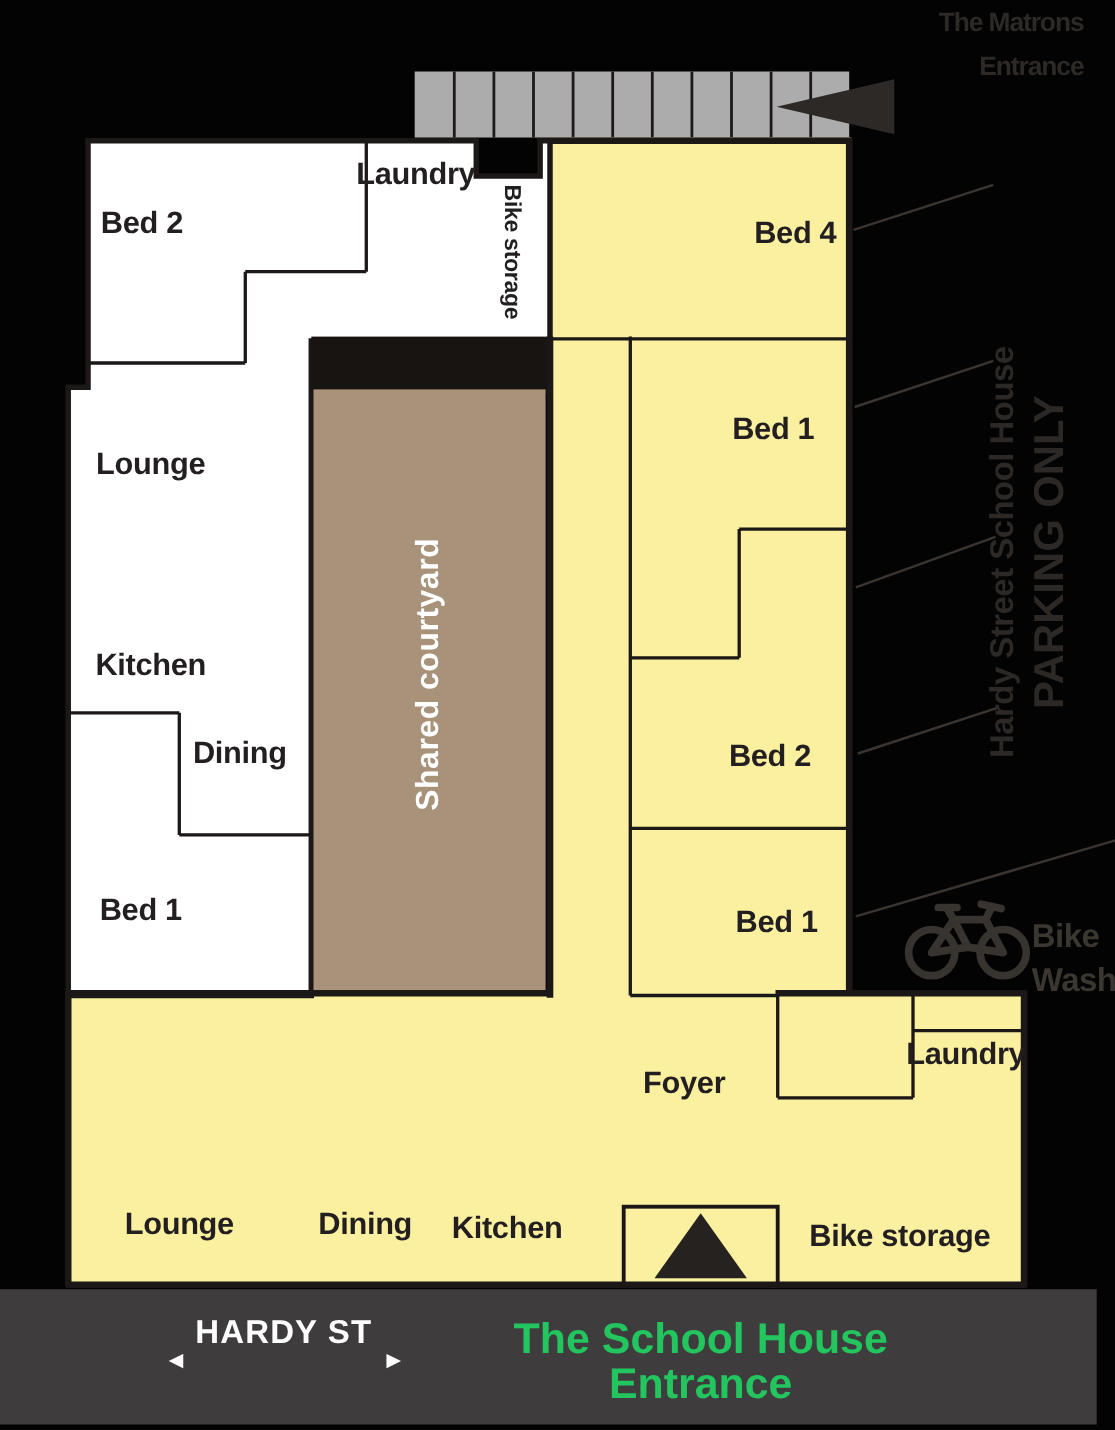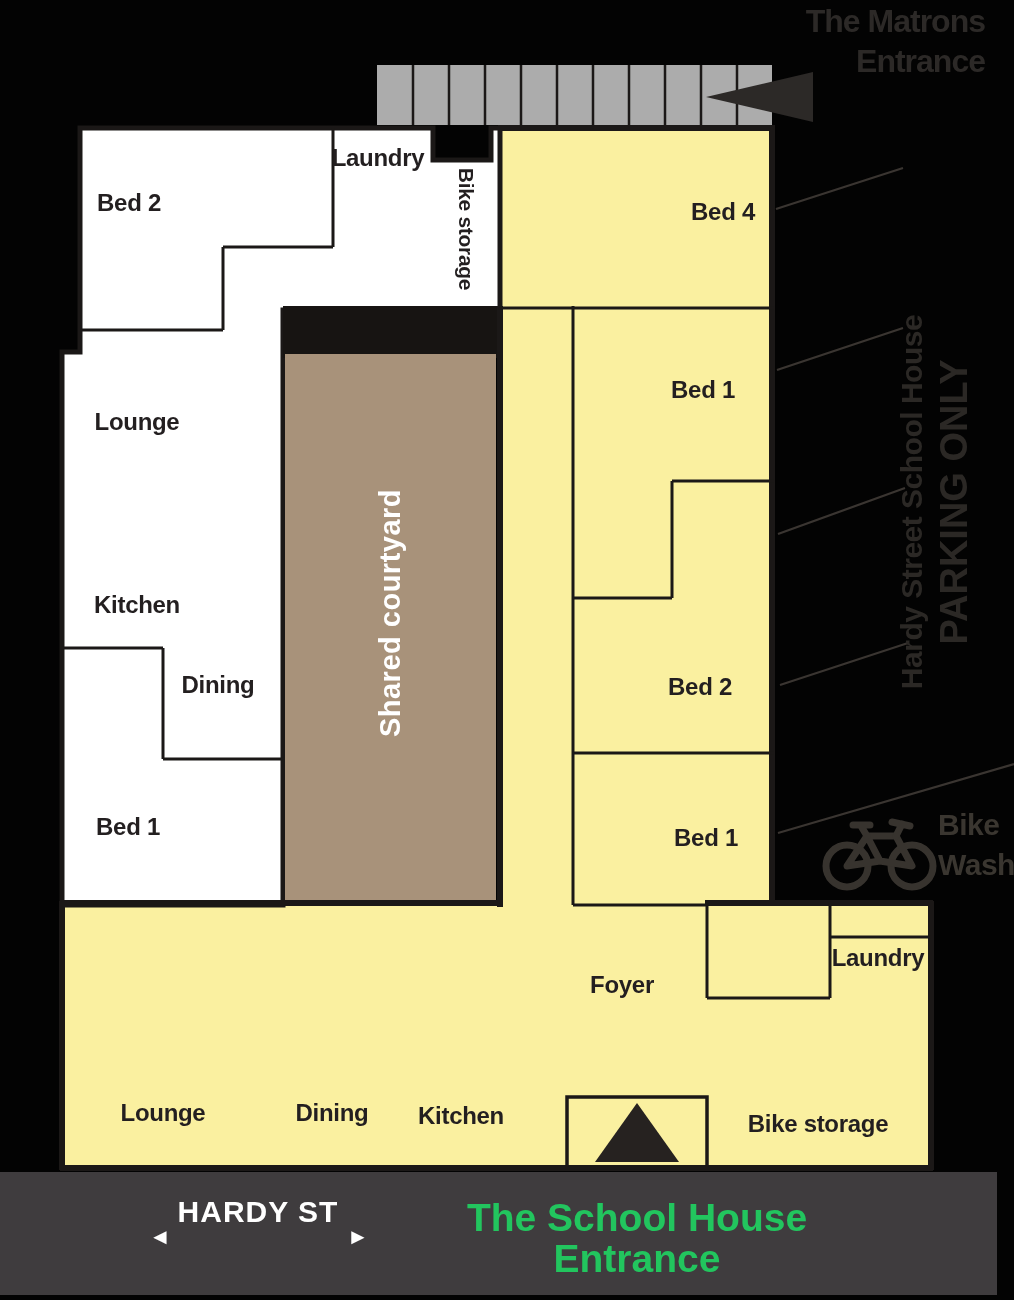--- a/index.html
+++ b/index.html
@@ -1,30 +1,30 @@
 <!DOCTYPE html>
 <html><head>
 <meta charset="utf-8">
 <style>
   html,body{margin:0;padding:0;background:#000;}
   #stage{position:relative;width:1014px;height:1300px;background:#030303;overflow:hidden;
          font-family:"Liberation Sans", sans-serif;}
   #plan{position:absolute;left:0;top:0;}
-  .lbl{position:absolute;transform:translate(-50%,-50%);font-weight:bold;font-size:24px;
+  .lbl{position:absolute;transform:translate(-50%,-50%);font-weight:bold;font-size:28px;
        color:#231f20;white-space:nowrap;letter-spacing:-0.3px;line-height:1;}
   .lbl.vert-cw{transform:translate(-50%,-50%) rotate(90deg);font-size:21px;}
   .lbl.courtyard{transform:translate(-50%,-50%) rotate(-90deg);font-size:29px;color:#ffffff;
        letter-spacing:0.5px;}
   .matrons{position:absolute;top:1px;right:29px;text-align:right;font-weight:bold;
-       font-size:32px;line-height:40px;color:#2c2927;letter-spacing:-1px;}
+       font-size:24px;line-height:40px;color:#2c2927;letter-spacing:-1px;}
   .parking{position:absolute;left:935px;top:505px;width:520px;margin-left:-260px;margin-top:-45px;
        transform:rotate(-90deg);text-align:center;color:#2b2825;font-weight:bold;}
   .parking .l1{font-size:30px;letter-spacing:-0.5px;line-height:38px;}
   .parking .l2{font-size:38px;letter-spacing:0;line-height:46px;}
-  .bikewash{position:absolute;left:938px;top:805px;color:#3a3630;font-weight:bold;
+  .bikewash{position:absolute;left:938px;top:832px;color:#3a3630;font-weight:bold;
        font-size:30px;line-height:40px;letter-spacing:-0.5px;}
   .road-label{position:absolute;left:258px;top:1212px;transform:translate(-50%,-50%);
        color:#fff;font-weight:bold;font-size:30px;letter-spacing:1px;white-space:nowrap;}
   .road-arrow{position:absolute;transform:translate(-50%,-50%);color:#fff;font-size:22px;}
   .entrance-label{position:absolute;left:637px;top:1238px;transform:translate(-50%,-50%);
        text-align:center;color:#22c55e;font-weight:bold;font-size:39px;line-height:41px;white-space:nowrap;}
 </style>
 </head>
 <body>
 

